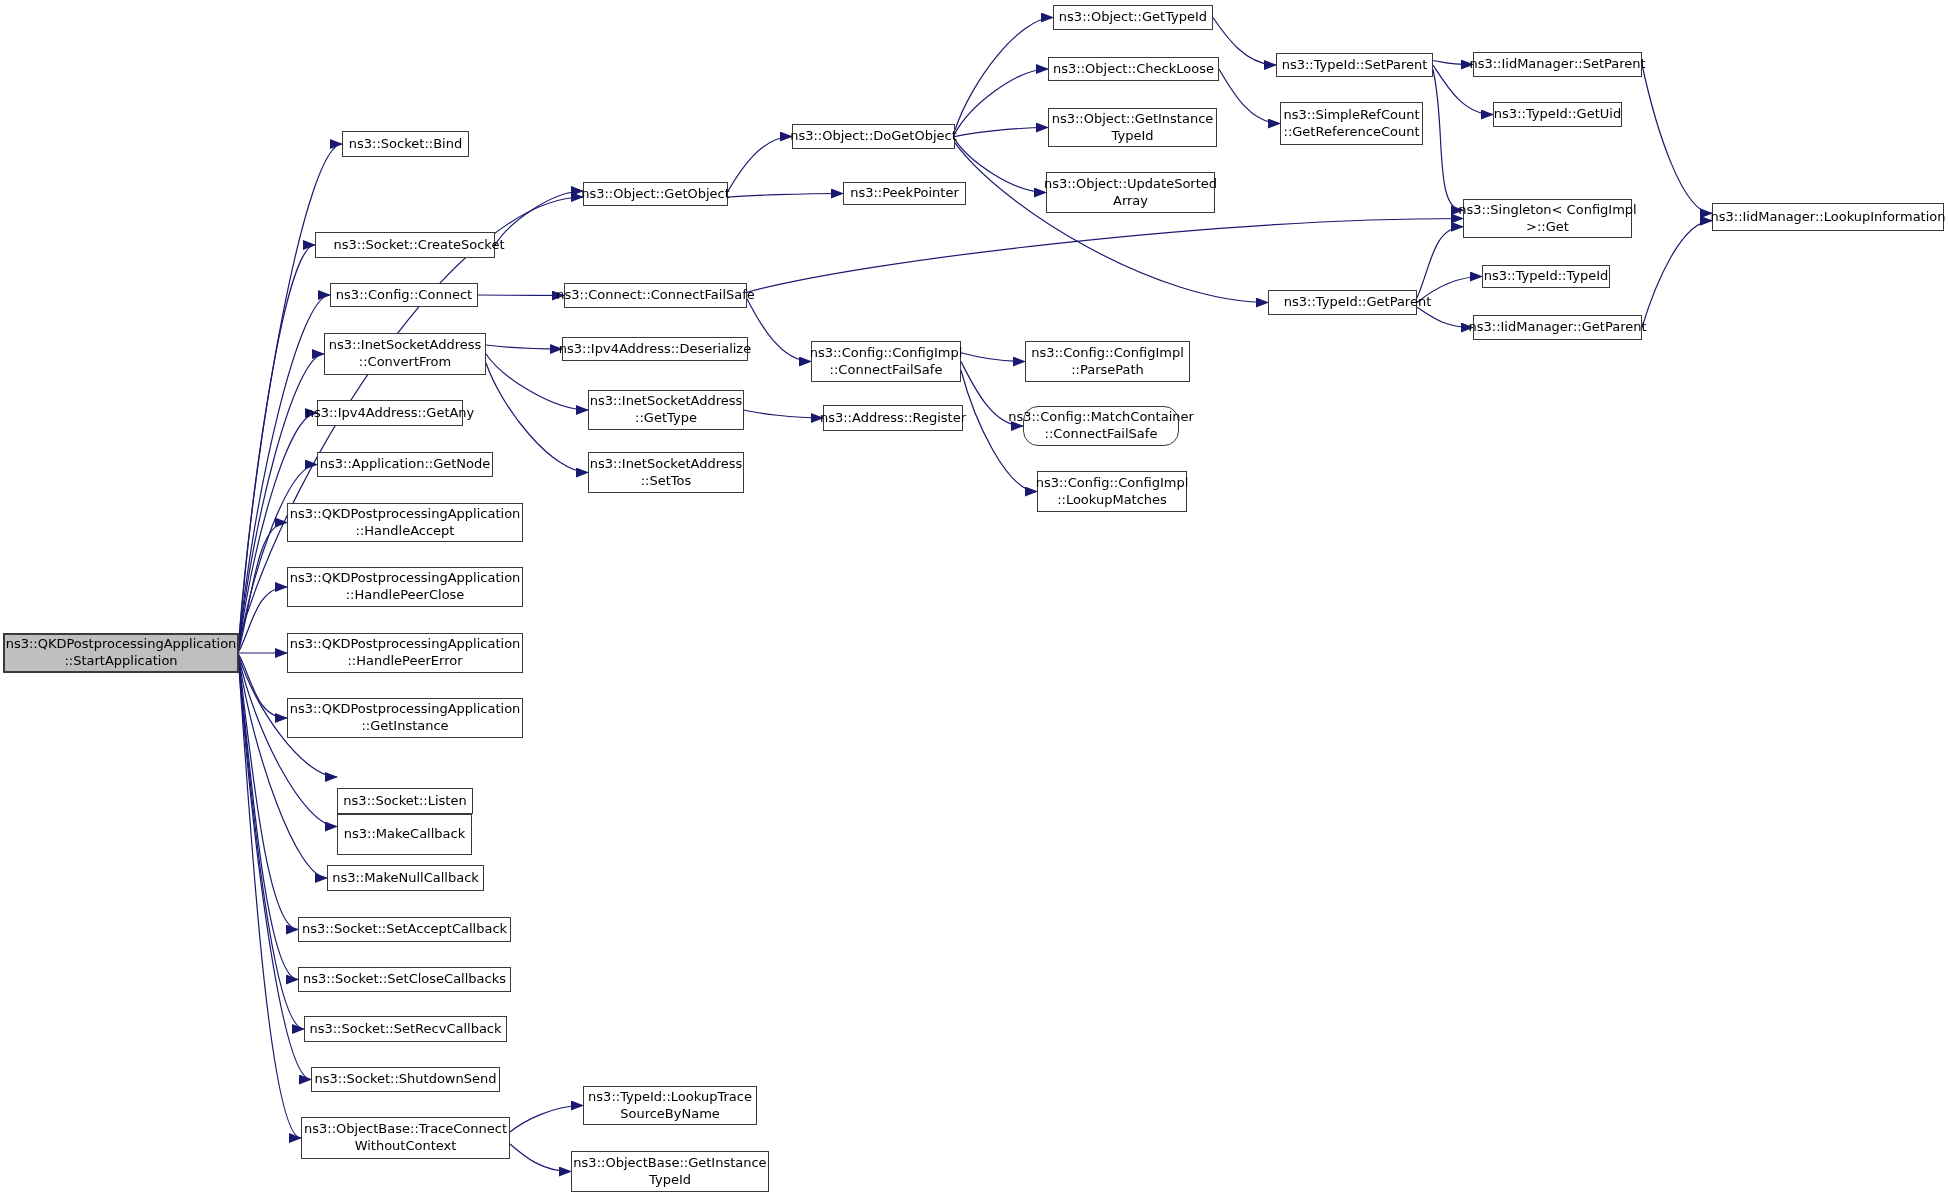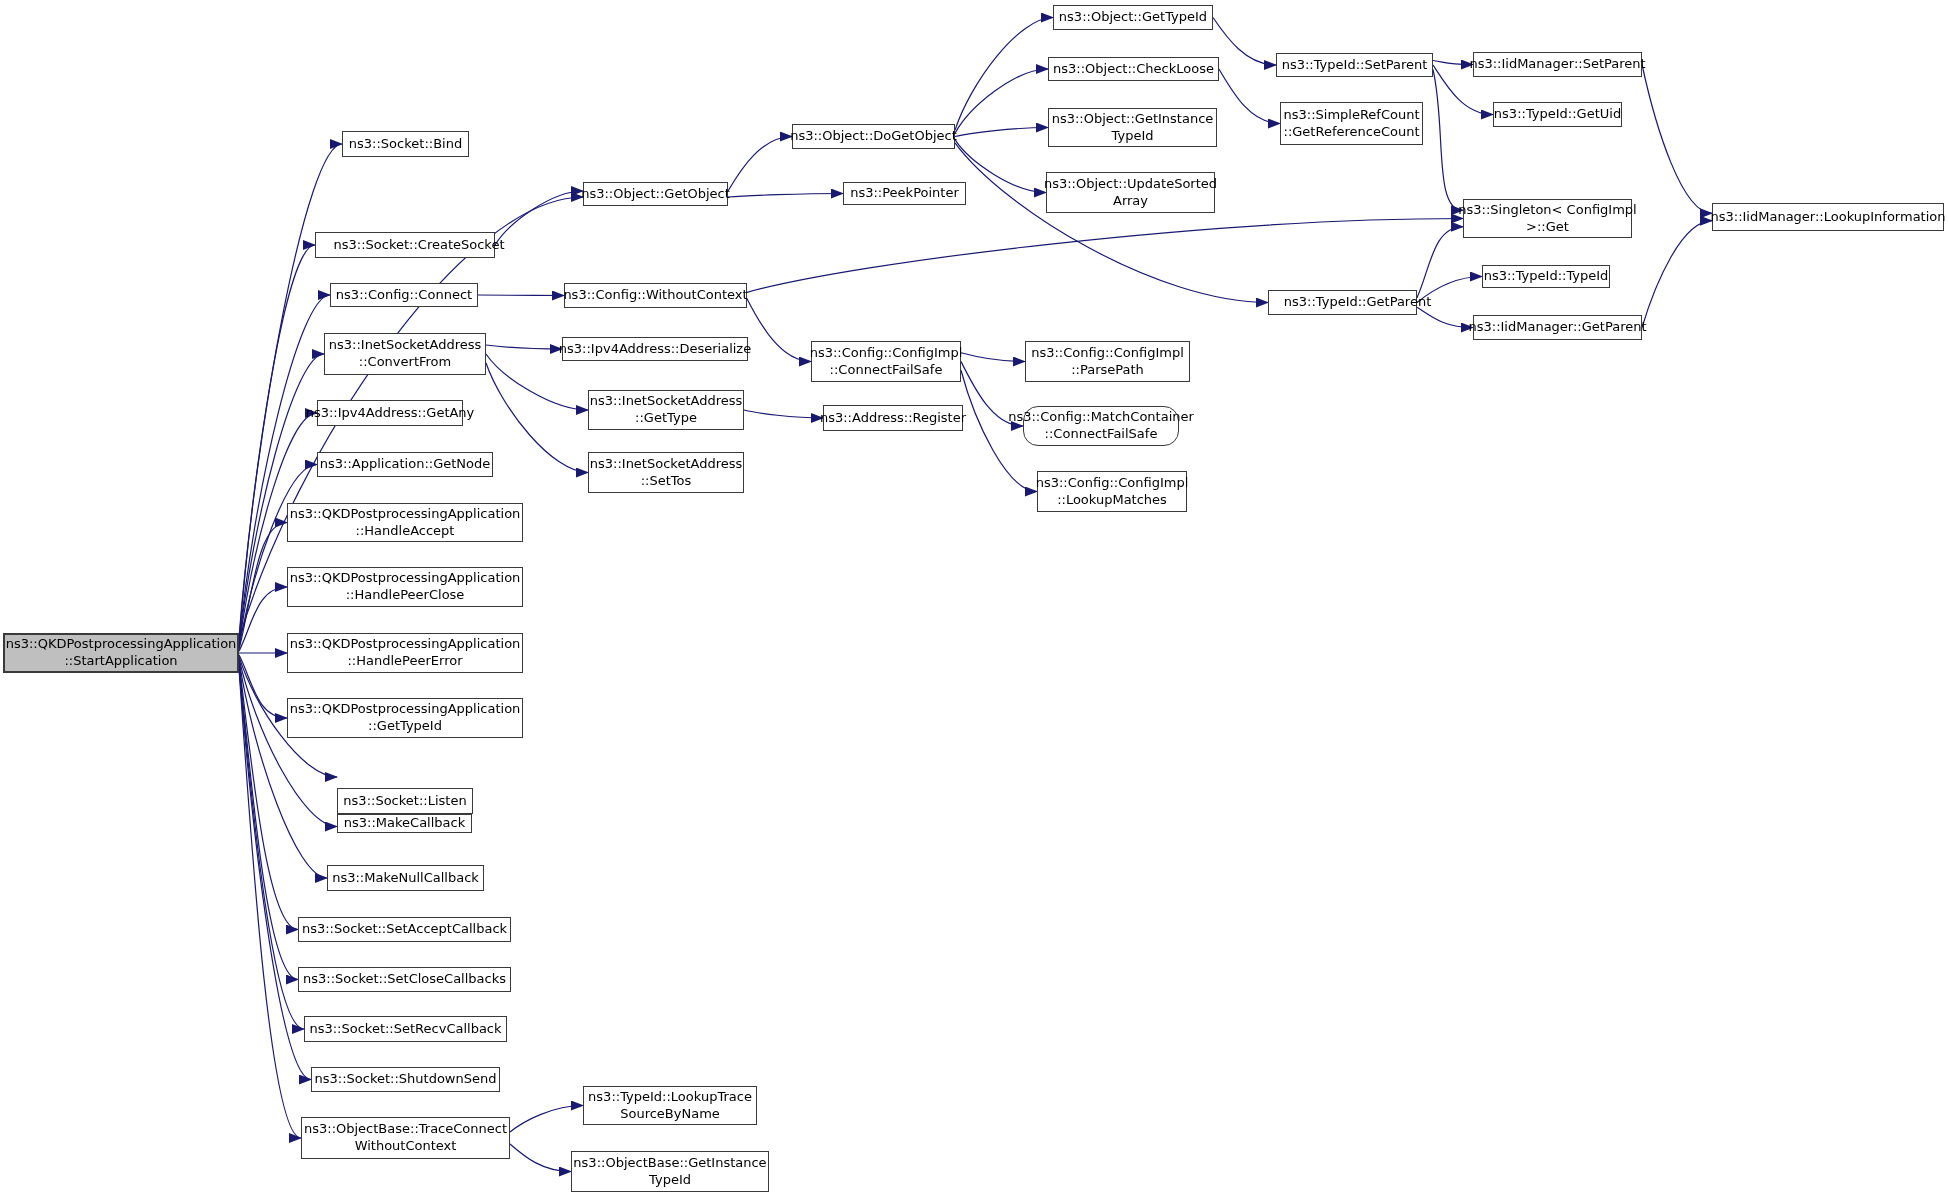--- a/index.html
+++ b/index.html
@@ -116,26 +116,26 @@
       <div class="node" style="left: 287px; top: 567px; width: 236px; height: 40px;">
         <span>ns3::QKDPostprocessingApplication</span>
         <span>::HandlePeerClose</span>
       </div>
       <div class="node" style="left: 287px; top: 633px; width: 236px; height: 40px;">
         <span>ns3::QKDPostprocessingApplication</span>
         <span>::HandlePeerError</span>
       </div>
       <div class="node" style="left: 287px; top: 698px; width: 236px; height: 40px;">
         <span>ns3::QKDPostprocessingApplication</span>
-        <span>::GetTypeId</span>
+        <span>::GetInstance</span>
       </div>
       <div class="node" style="left: 337px; top: 764px; width: 136px; height: 26px; margin-top: 24px;">
         <span>ns3::Socket::Listen</span>
       </div>
-      <div class="node" style="left: 337px; top: 814px; width: 135px; height: 19px;">
+      <div class="node" style="left: 337px; top: 814px; width: 135px; height: 41px;">
         <span>ns3::MakeCallback</span>
       </div>
       <div class="node" style="left: 327px; top: 865px; width: 157px; height: 26px;">
         <span>ns3::MakeNullCallback</span>
       </div>
       <div class="node" style="left: 298px; top: 917px; width: 213px; height: 25px;">
         <span>ns3::Socket::SetAcceptCallback</span>
       </div>
       <div class="node" style="left: 298px; top: 967px; width: 213px; height: 25px;">
         <span>ns3::Socket::SetCloseCallbacks</span>
@@ -144,21 +144,21 @@
         <span>ns3::Socket::SetRecvCallback</span>
       </div>
       <div class="node" style="left: 311px; top: 1067px; width: 189px; height: 25px;">
         <span>ns3::Socket::ShutdownSend</span>
       </div>
       <div class="node" style="left: 301px; top: 1117px; width: 209px; height: 42px;">
         <span>ns3::ObjectBase::TraceConnect</span>
         <span>WithoutContext</span>
       </div>
       <div class="node" style="left: 564px; top: 283px; width: 183px; height: 25px;">
-        <span>ns3::Config::WithoutContext</span>
+        <span>ns3::Connect::ConnectFailSafe</span>
       </div>
       <div class="node" style="left: 562px; top: 337px; width: 186px; height: 24px;">
         <span>ns3::Ipv4Address::Deserialize</span>
       </div>
       <div class="node" style="left: 588px; top: 390px; width: 156px; height: 40px;">
         <span>ns3::InetSocketAddress</span>
         <span>::GetType</span>
       </div>
       <div class="node" style="left: 588px; top: 452px; width: 156px; height: 41px;">
         <span>ns3::InetSocketAddress</span>

